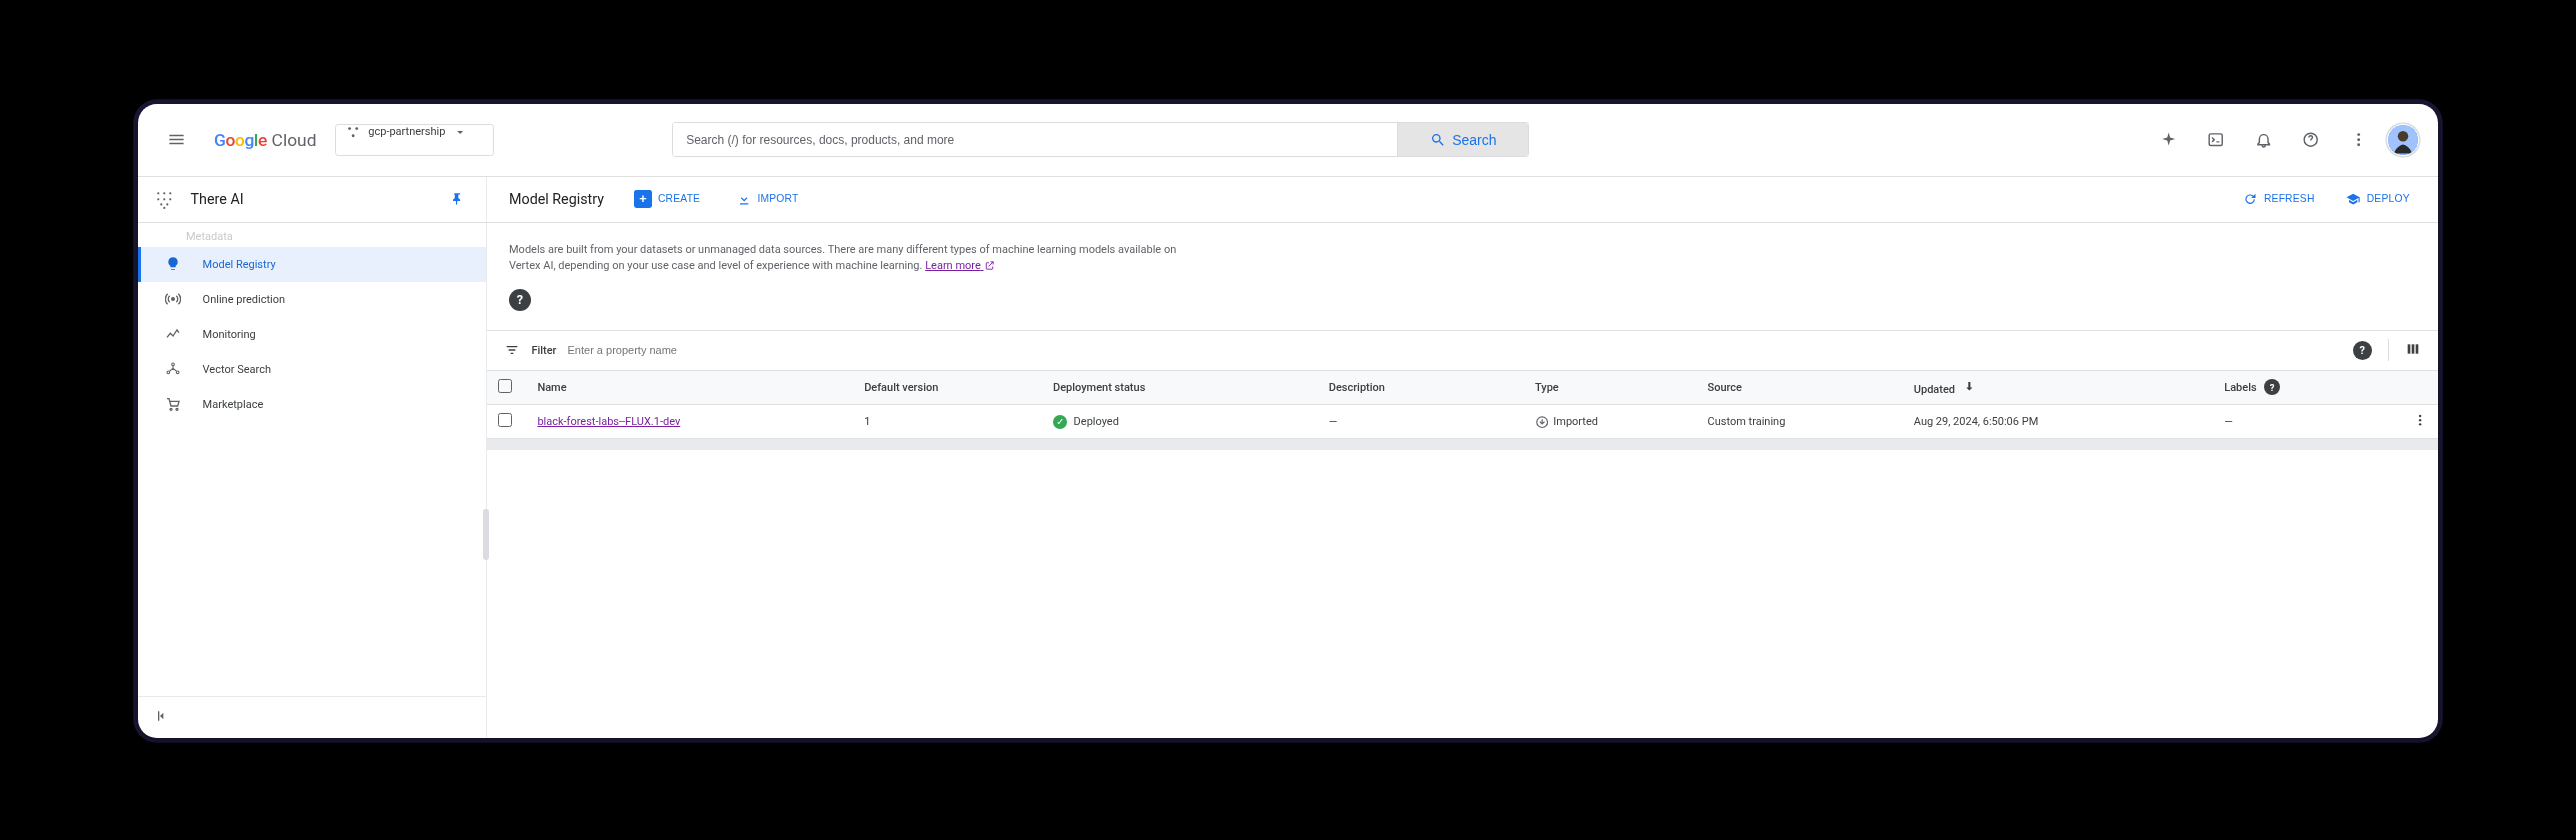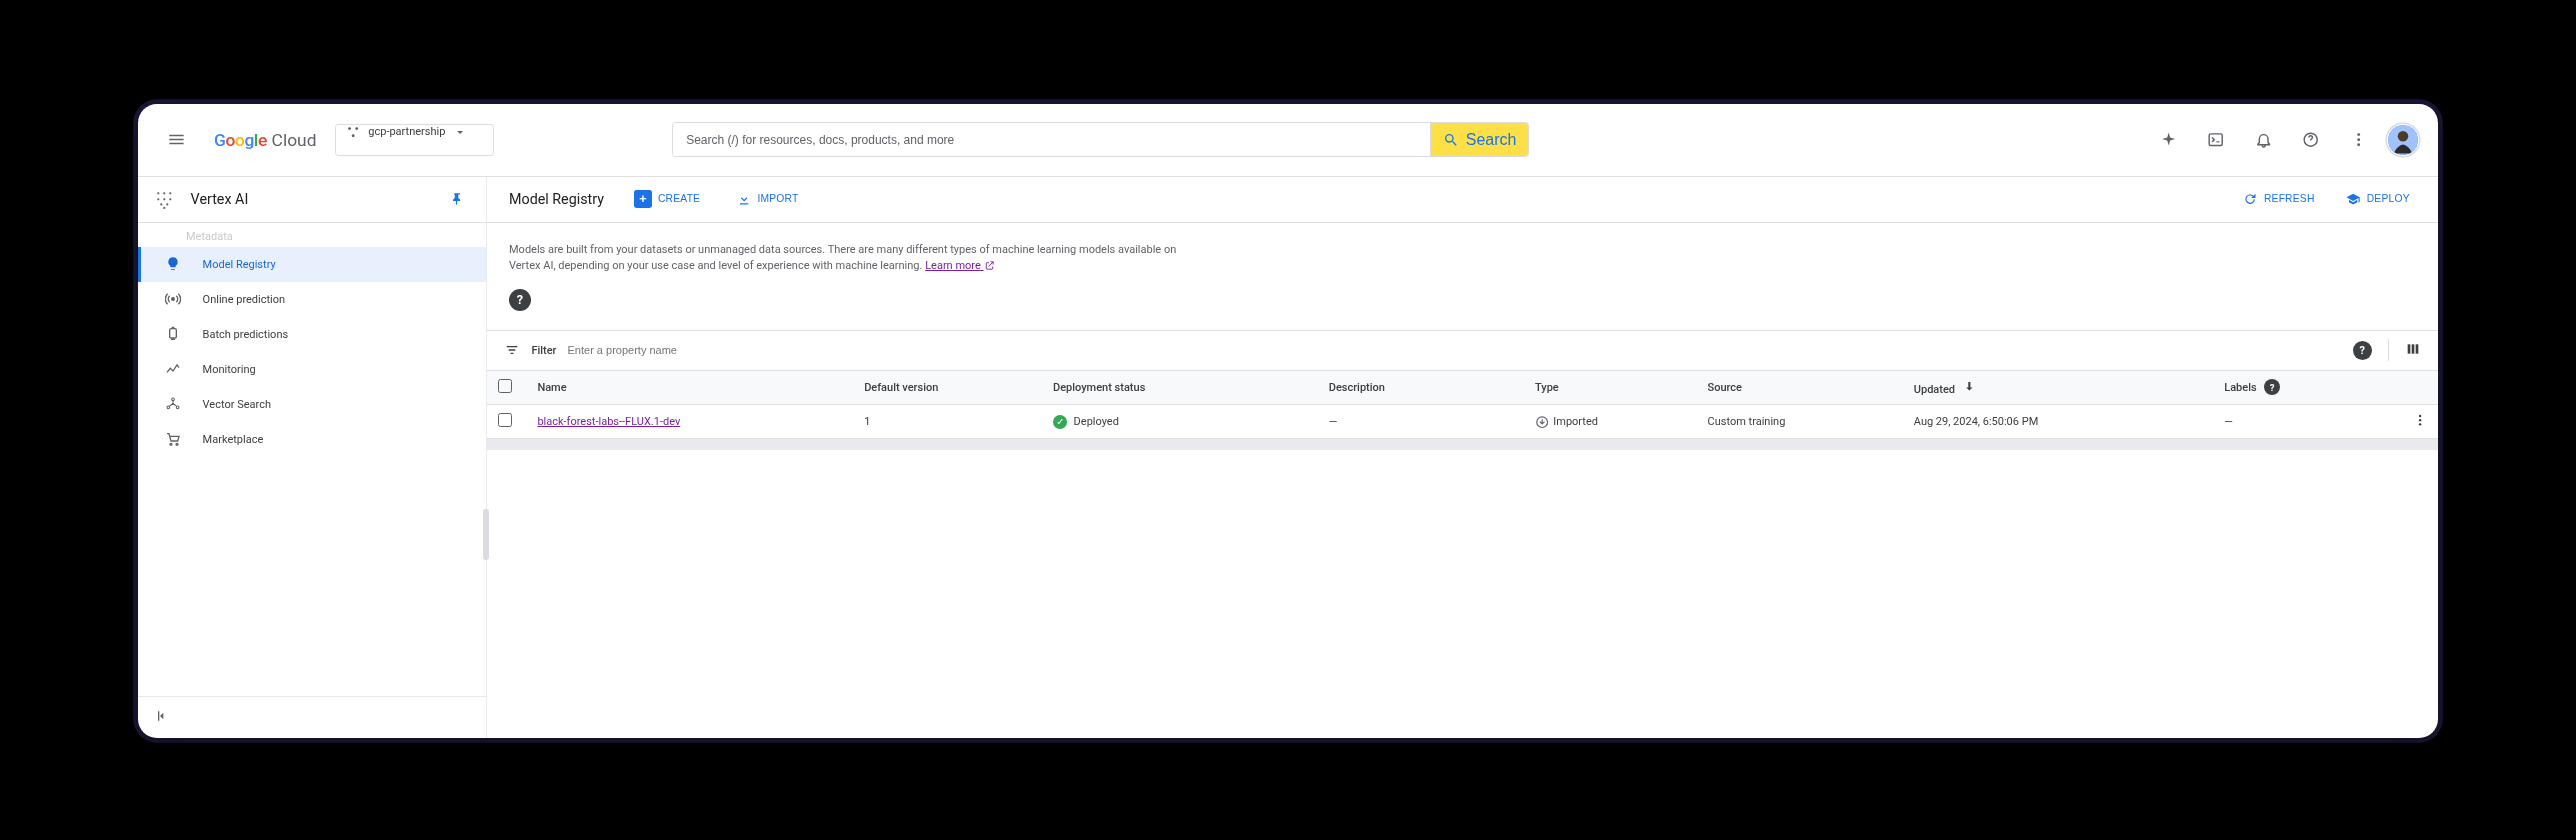--- a/index.html
+++ b/index.html
@@ -66,23 +66,23 @@
     display:flex; align-items:center; height:35px;
     border:0.8px solid #dadce0; border-radius:3.2px; overflow:hidden;
     width: 857px;
   }
   .search-input {
     flex:1; border:none; outline:none; font-size:12px; padding:0 12.7px; color:#5f6368;
     height:100%;
   }
   .search-input::placeholder { color:#5f6368; }
   .search-btn {
-    border:none; border-left:0.8px solid #dadce0; background:#fde047; height:100%;
-    padding:0 12px; display:flex; align-items:center; gap:6.3px; color:#1a73e8;
-    font-size:16px; font-weight:500; cursor:pointer;
+    border:none; border-left:0.8px solid #dadce0; background:#e5e5e5; height:100%;
+    padding:0 32px; display:flex; align-items:center; gap:6.3px; color:#1a73e8;
+    font-size:14px; font-weight:500; cursor:pointer;
   }
   .topbar-right {
     margin-left:auto; display:flex; align-items:center; gap:9.5px;
   }
   .icon-btn {
     width:38px; height:38px; display:flex; align-items:center; justify-content:center;
     color:#5f6368; cursor:pointer; border-radius:50%;
   }
   .avatar {
     width:32px; height:32px; border-radius:50%;
@@ -316,21 +316,21 @@
             <circle cx="5" cy="5" r="1.3"></circle>
             <circle cx="12" cy="5" r="1.3"></circle>
             <circle cx="19" cy="5" r="1.3"></circle>
             <circle cx="5" cy="12" r="1.3"></circle>
             <circle cx="12" cy="12" r="1.3"></circle>
             <circle cx="19" cy="12" r="1.3"></circle>
             <circle cx="8.5" cy="18" r="1.3"></circle>
             <circle cx="15.5" cy="18" r="1.3"></circle>
             <circle cx="12" cy="22" r="1.3"></circle>
           </svg>
-      <span class="product-name">Vertex AI</span>
+      <span class="product-name">There AI</span>
       <div class="pin-icon">
         <svg width="14.3" height="14.3" viewBox="0 0 24 24" fill="currentColor">
               <path d="M14 4v6l3 3v2h-5v5l-1 2-1-2v-5H5v-2l3-3V4H7V2h10v2h-3z"></path>
             </svg>
       </div>
     </div>
     <div class="pagebar">
       <span class="page-title">Model Registry</span>
       <button class="action-btn">
         <span class="ab-icon">+</span>
@@ -372,29 +372,20 @@
         <span>Model Registry</span>
       </div>
       <div class="side-item">
         <span class="si-icon">
               <svg width="16" height="16" viewBox="0 0 24 24" fill="none" stroke="currentColor" stroke-width="2">
                 <circle cx="12" cy="12" r="2" fill="currentColor"></circle>
                 <path d="M7 7a7 7 0 000 10M17 7a7 7 0 010 10M4 4a11 11 0 000 16M20 4a11 11 0 010 16"></path>
               </svg>
             </span>
         <span>Online prediction</span>
-      </div>
-      <div class="side-item">
-        <span class="si-icon">
-              <svg width="16" height="16" viewBox="0 0 24 24" fill="none" stroke="currentColor" stroke-width="2">
-                <rect x="7" y="4" width="10" height="14" rx="2"></rect>
-                <path d="M9 20h6M10 2h4"></path>
-              </svg>
-            </span>
-        <span>Batch predictions</span>
       </div>
       <div class="side-item">
         <span class="si-icon">
               <svg width="16" height="16" viewBox="0 0 24 24" fill="none" stroke="currentColor" stroke-width="2">
                 <path d="M3 17l5-6 4 4 6-9 3 4"></path>
               </svg>
             </span>
         <span>Monitoring</span>
       </div>
       <div class="side-item">

